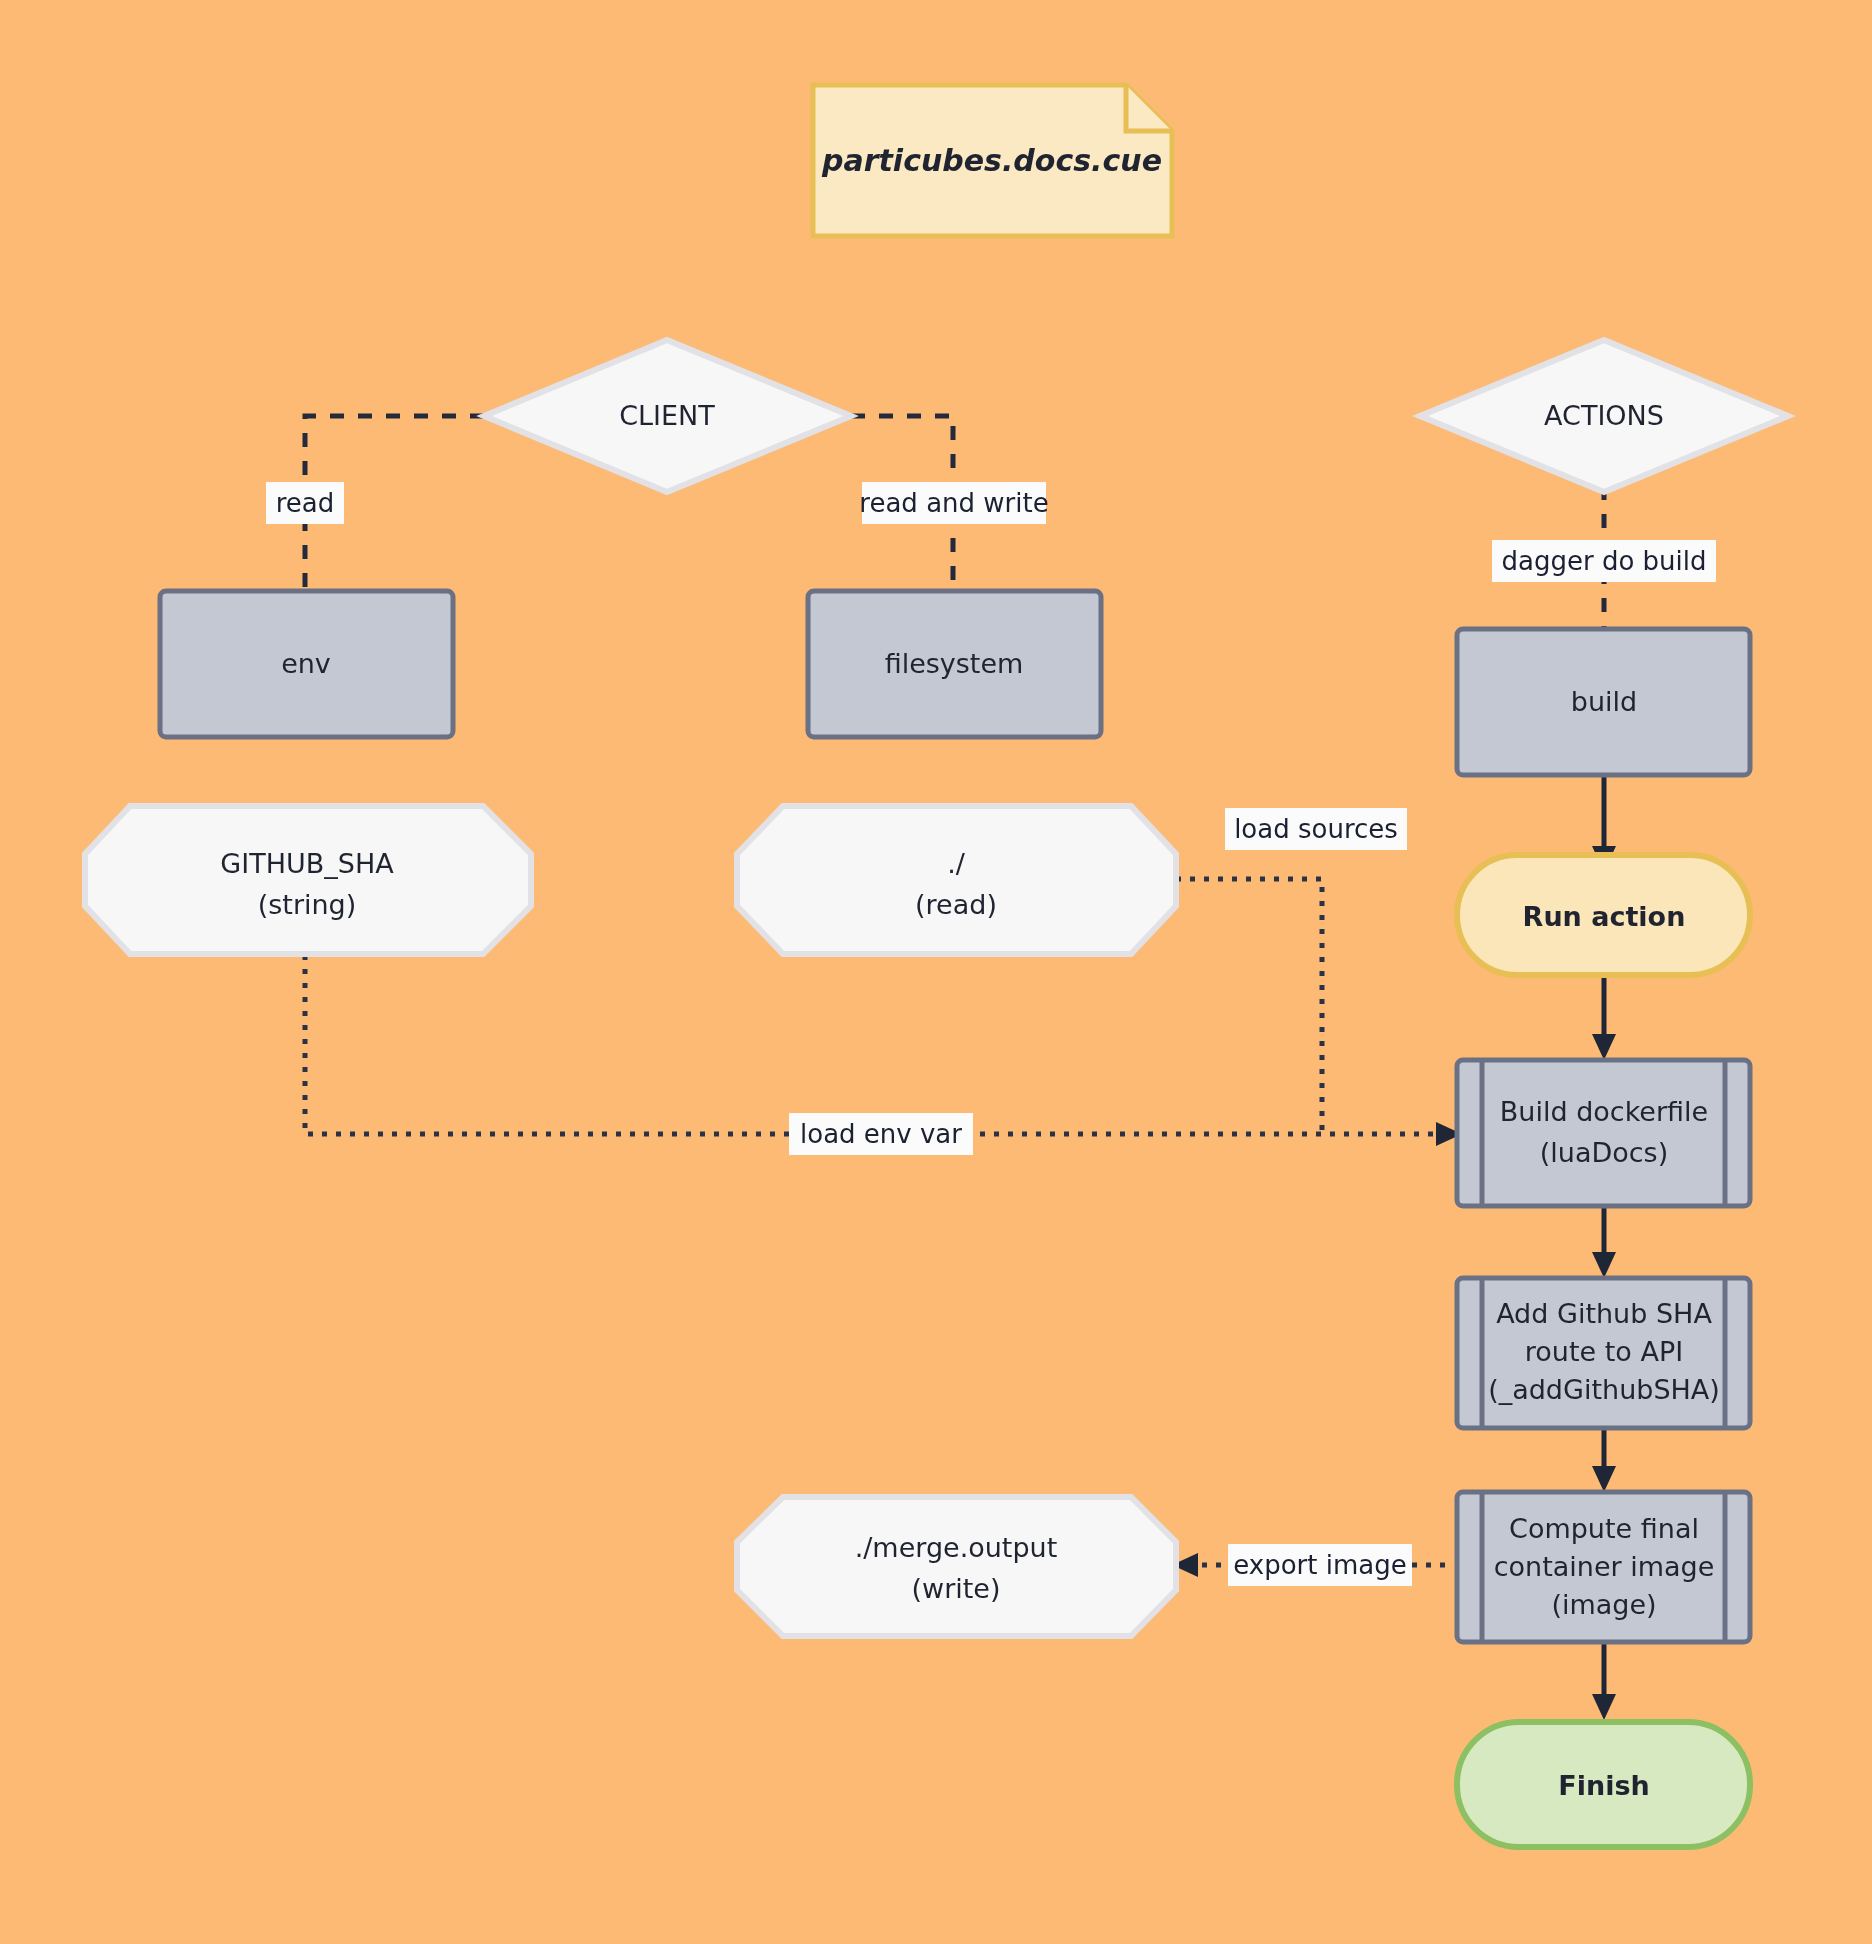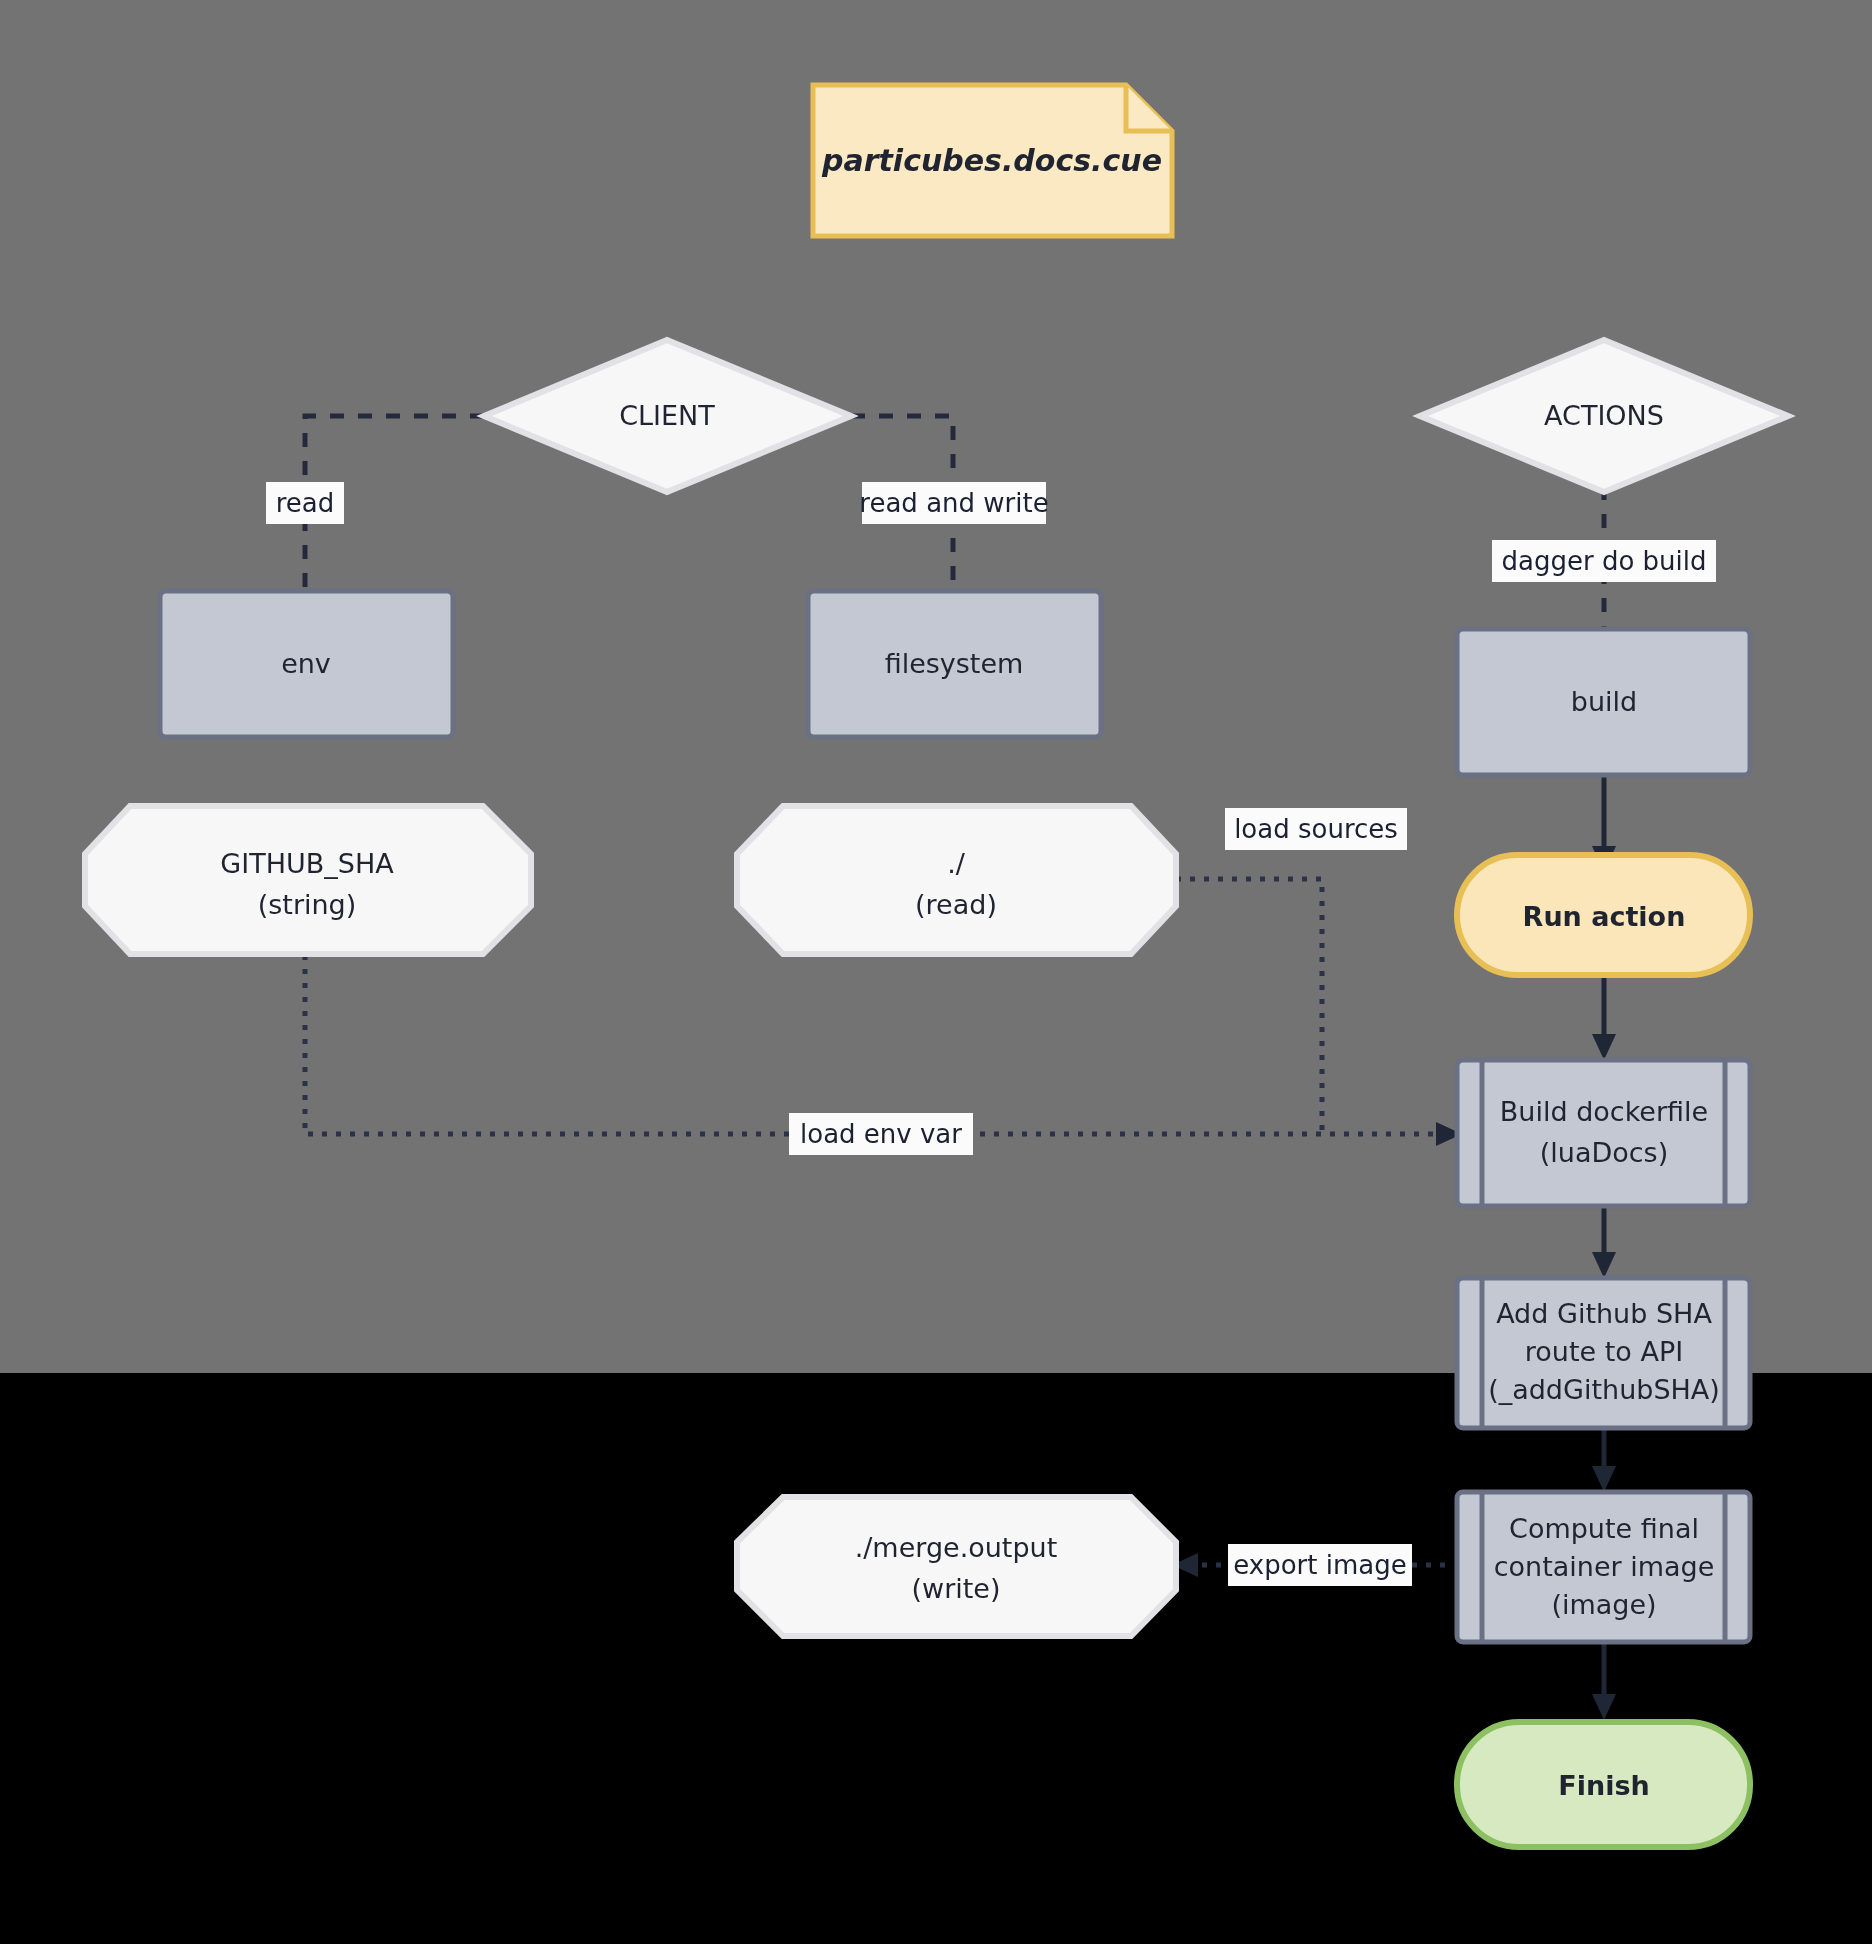--- a/index.html
+++ b/index.html
@@ -9,22 +9,22 @@
   }
   body {
     width: 1872px;
     height: 1944px;
     overflow: hidden;
     font-family: "DejaVu Sans", "Liberation Sans", sans-serif;
   }
   #diagram-root {
     position: relative;
     width: 1872px;
-    height: 1373px;
-    background: #737373;
+    height: 1944px;
+    background: #fdba74;
   }
   svg#flowchart {
     display: block;
     width: 1872px;
     height: 1944px;
   }
   .node-text {
     font-family: "DejaVu Sans", "Liberation Sans", sans-serif;
     font-size: 27px;
     fill: #1f2430;

